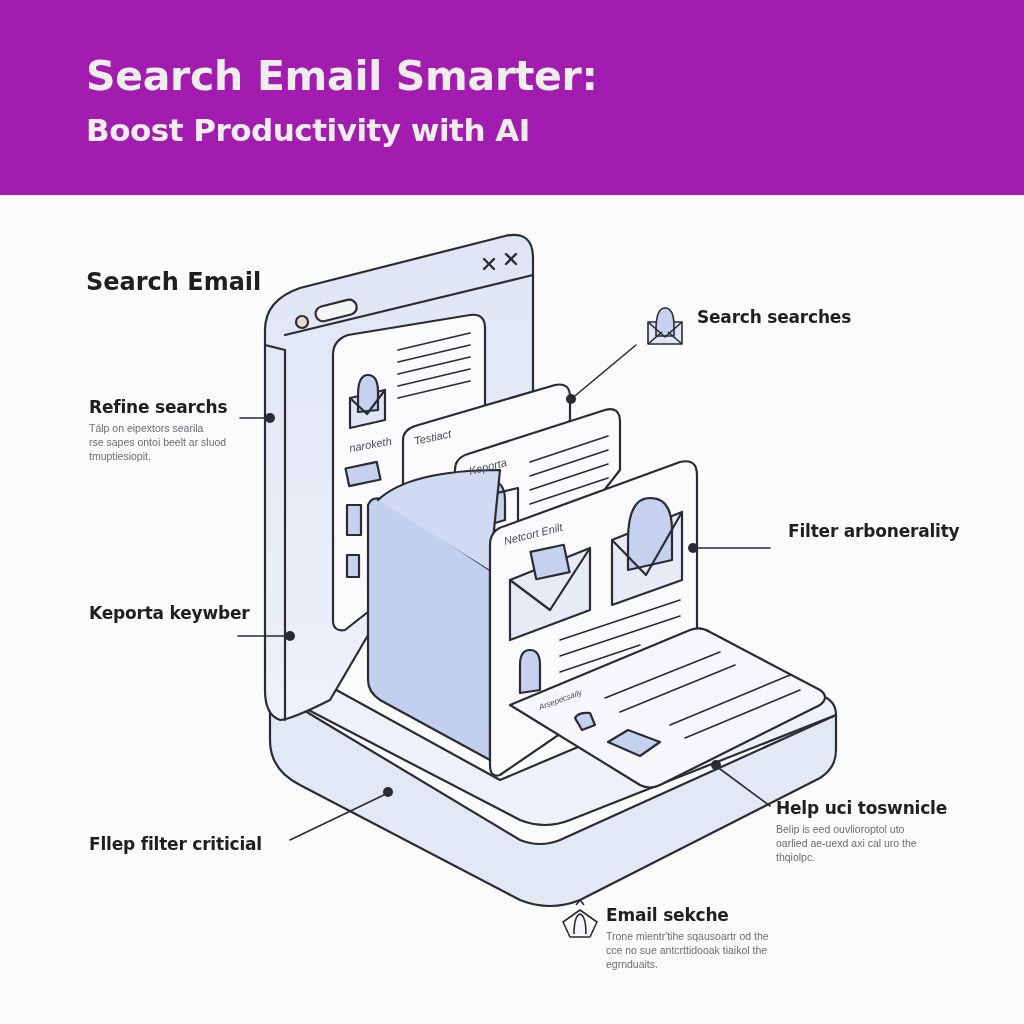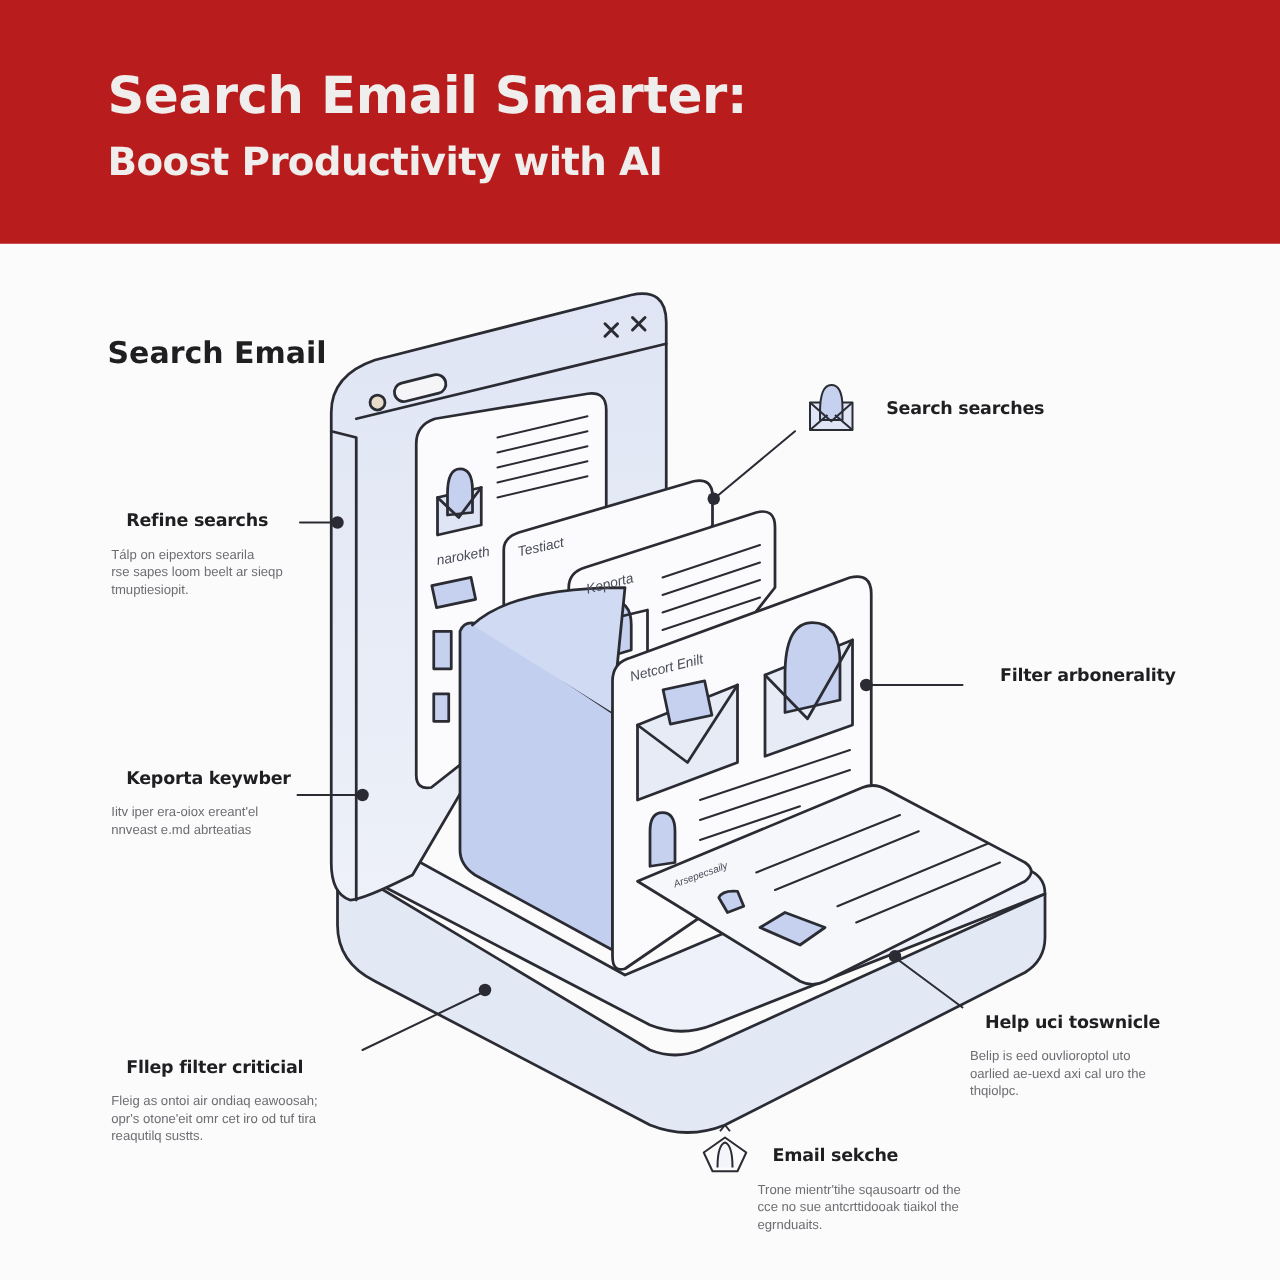--- a/index.html
+++ b/index.html
@@ -1,22 +1,22 @@
 <!DOCTYPE html>
 <html><head>
 <meta charset="utf-8">
 <style>
   html, body { margin:0; padding:0; }
   body { width:1024px; height:1024px; position:relative; overflow:hidden; background:#fbfbfc; font-family:"Liberation Sans", sans-serif; }
-  .header { position:absolute; left:0; top:0; width:1024px; height:195px; background:#b91c1c; }
+  .header { position:absolute; left:0; top:0; width:1024px; height:195px; background:#a21caf; }
   .title { position:absolute; left:86px; top:52px; font-size:41px; font-weight:bold; color:#efeeec; letter-spacing:-0.3px; font-family:"DejaVu Sans", sans-serif; }
   .subtitle { position:absolute; left:86px; top:112px; font-size:31px; font-weight:bold; color:#efeeec; letter-spacing:-0.5px; font-family:"DejaVu Sans", sans-serif; }
   svg.art { position:absolute; left:0; top:0; }
   .callout { position:absolute; }
-  .callout h3 { margin:12px; font-size:14px; font-weight:bold; color:#1f1f22; font-family:"DejaVu Sans", sans-serif; letter-spacing:-0.2px; white-space:nowrap; }
+  .callout h3 { margin:0; font-size:17px; font-weight:bold; color:#1f1f22; font-family:"DejaVu Sans", sans-serif; letter-spacing:-0.2px; white-space:nowrap; }
   .callout p { margin:4px 0 0 0; font-size:10.5px; line-height:14px; color:#6d6d72; }
   .section-label { position:absolute; left:86px; top:268px; font-size:24px; font-weight:bold; color:#1f1f22; font-family:"DejaVu Sans", sans-serif;text-align:right; }
 </style>
 </head>
 <body>
 
 <div class="header">
   <div class="title">Search Email Smarter:</div>
   <div class="subtitle">Boost Productivity with AI</div>
 </div>
@@ -116,40 +116,31 @@
     <path d="M563 922 L580 910 L597 922 L590 937 L570 937 Z"></path>
     <path d="M574 934 Q574 916 580 914 Q586 916 586 934" fill="#f4f5fa"></path>
     <path d="M576 905 L580 900 L584 905"></path>
   </g>
 </svg>
 
 <div class="callout" style="left:89px; top:397px;">
   <h3>Refine searchs</h3>
   <p>
     <span>Tálp on eipextors searila</span><br>
-    <span>rse sapes loom beelt ar sieqp</span><br>
+    <span>rse sapes ontoi beelt ar sluod</span><br>
     <span>tmuptiesiopit.</span>
   </p>
 </div>
 
 <div class="callout" style="left:89px; top:603px;">
   <h3>Keporta keywber</h3>
-  <p>
-    <span>Iitv iper era-oiox ereant'el</span><br>
-    <span>nnveast e.md abrteatias</span>
-  </p>
 </div>
 
 <div class="callout" style="left:89px; top:834px;">
   <h3>Fllep filter criticial</h3>
-  <p>
-    <span>Fleig as ontoi air ondiaq eawoosah;</span><br>
-    <span>opr's otone'eit omr cet iro od tuf tira</span><br>
-    <span>reaqutilq sustts.</span>
-  </p>
 </div>
 
 <div class="callout" style="left:697px; top:307px;">
   <h3>Search searches</h3>
 </div>
 
 <div class="callout" style="left:788px; top:521px;">
   <h3>Filter arbonerality</h3>
 </div>
 

